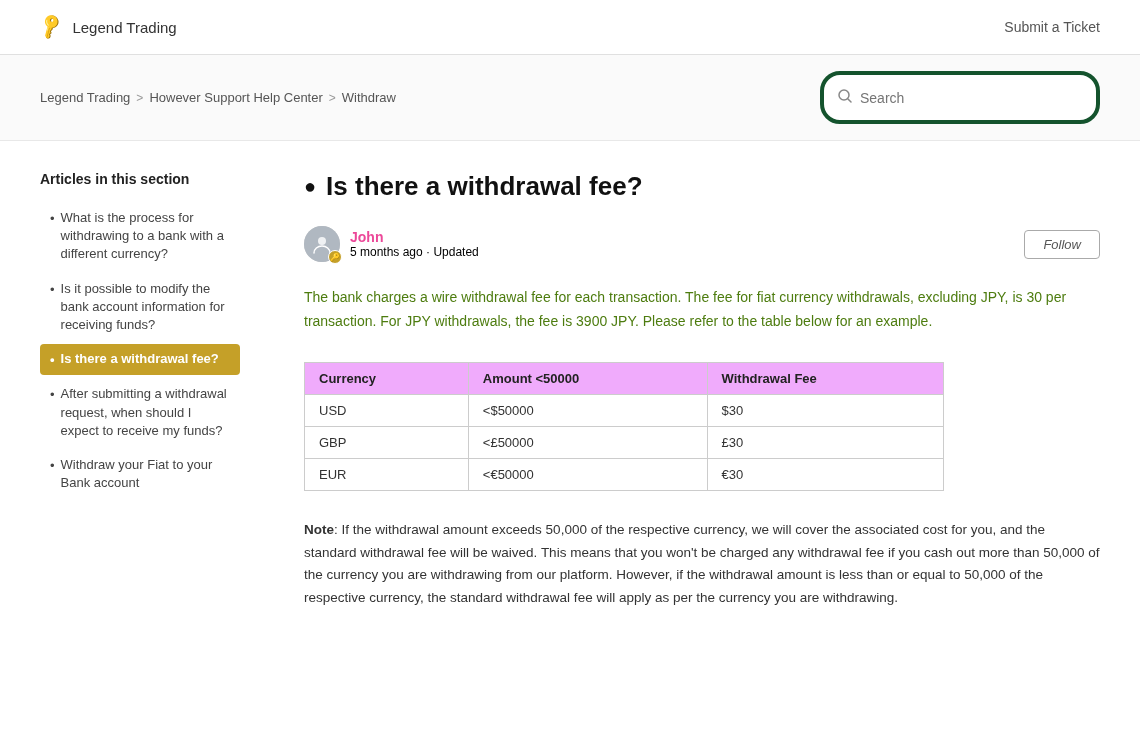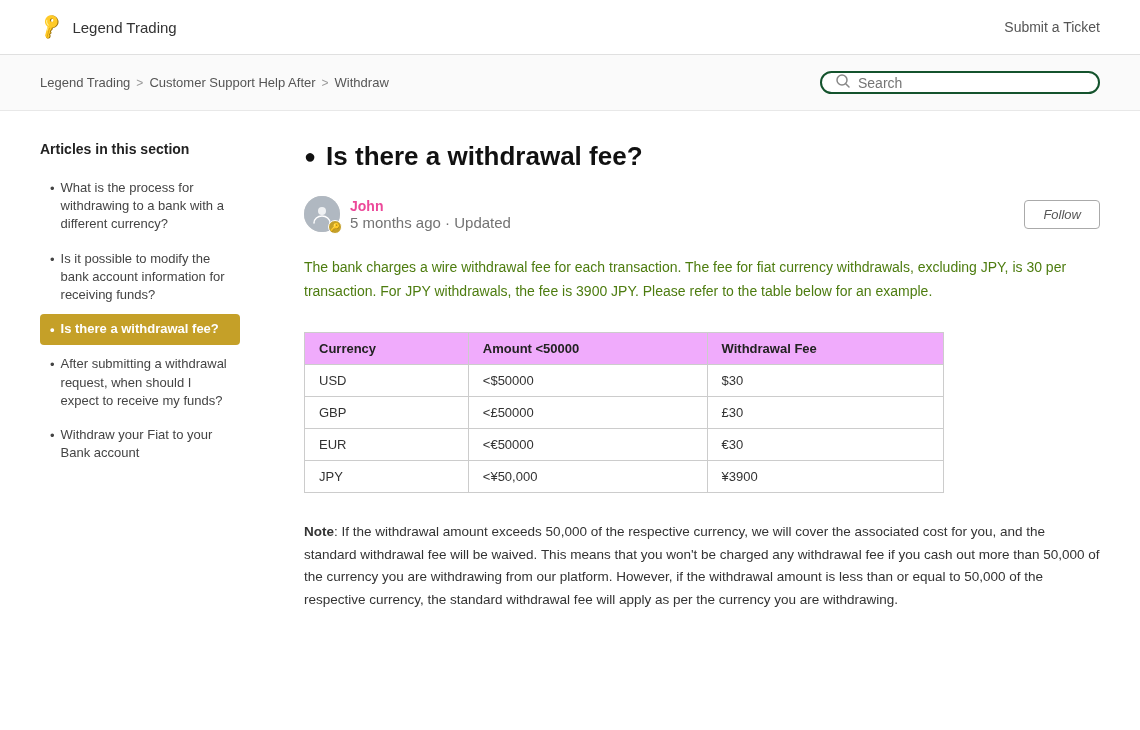--- a/index.html
+++ b/index.html
@@ -54,23 +54,23 @@
     .breadcrumb a {
       color: #555;
       text-decoration: none;
     }
     .breadcrumb-sep { color: #999; font-size: 12px; }
     .breadcrumb-current { color: #555; }
 
     .search-box {
       display: flex;
       align-items: center;
-      border: 2px solid #14532d;
+      border: 4px solid #14532d;
       border-radius: 20px;
-      padding: 1px 14px;
+      padding: 14px 14px;
       width: 280px;
       background: #fff;
       gap: 8px;
     }
     .search-box input {
       border: none;
       outline: none;
       font-size: 14px;
       color: #333;
       width: 100%;
@@ -182,22 +182,22 @@
       color: #fff;
       font-size: 8px;
       border: 1px solid #fff;
     }
     .author-name {
       font-size: 14px;
       font-weight: 600;
       color: #ec4899;
     }
     .author-meta {
-      font-size: 15px;
-      color: #737373;
+      font-size: 12px;
+      color: #000000;
     }
     .follow-button {
       border: 1px solid #aaa;
       background: #fff;
       padding: 6px 18px;
       border-radius: 4px;
       font-size: 13px;
       color: #555;
       cursor: pointer;
       font-style: italic;
@@ -245,21 +245,21 @@
     <span class="key-icon">🔑</span>
     <span>Legend Trading</span>
   </div>
   <a class="header-submit-ticket" href="#">Submit a Ticket</a>
 </header>
 
 <div class="breadcrumb-bar">
   <nav class="breadcrumb">
     <a href="#">Legend Trading</a>
     <span class="breadcrumb-sep">&gt;</span>
-    <a href="#">Customer Support Help After</a>
+    <a href="#">However Support Help Center</a>
     <span class="breadcrumb-sep">&gt;</span>
     <span class="breadcrumb-current">Withdraw</span>
   </nav>
 
   <div class="search-box">
     <span class="search-icon-svg">
       <svg width="14" height="14" viewBox="0 0 14 14" fill="none" xmlns="http://www.w3.org/2000/svg">
         <circle cx="6" cy="6" r="5" stroke="#888" stroke-width="1.5"></circle>
         <line x1="10" y1="10" x2="13" y2="13" stroke="#888" stroke-width="1.5" stroke-linecap="round"></line>
       </svg>
@@ -340,25 +340,20 @@
           <tr>
             <td>GBP</td>
             <td>&lt;£50000</td>
             <td>£30</td>
           </tr>
           <tr>
             <td>EUR</td>
             <td>&lt;€50000</td>
             <td>€30</td>
           </tr>
-          <tr>
-            <td>JPY</td>
-            <td>&lt;¥50,000</td>
-            <td>¥3900</td>
-          </tr>
         </tbody>
     </table>
 
     <div class="note-section">
       <strong>Note</strong><span id="note-text">: If the withdrawal amount exceeds 50,000 of the respective currency, we will cover the associated cost for you, and the standard withdrawal fee will be waived. This means that you won't be charged any withdrawal fee if you cash out more than 50,000 of the currency you are withdrawing from our platform. However, if the withdrawal amount is less than or equal to 50,000 of the respective currency, the standard withdrawal fee will apply as per the currency you are withdrawing.</span>
     </div>
 
   </main>
 </div>
 

